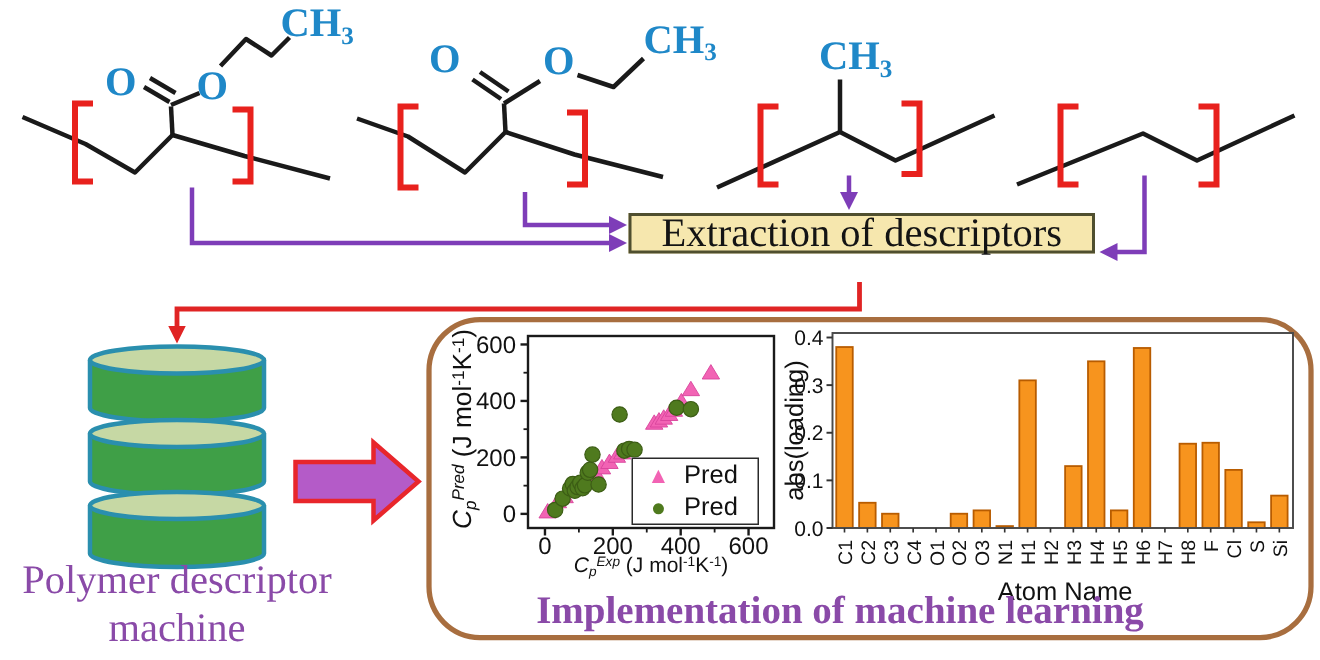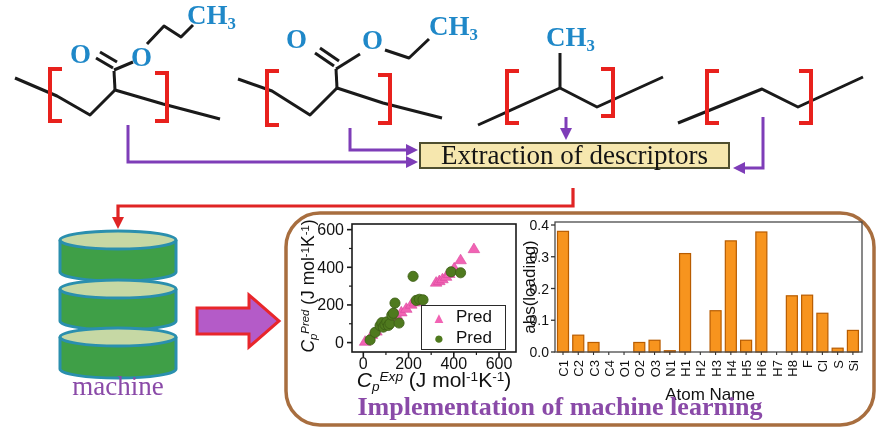--- a/index.html
+++ b/index.html
@@ -8,21 +8,21 @@
   .abs{position:absolute;}
   .atom{color:#1f88c8;font-family:"Liberation Serif",serif;font-weight:bold;
         font-size:27px;line-height:1;white-space:nowrap;}
   .atom .sub{font-size:0.62em;position:relative;top:0.28em;}
   .boxlabel{font-family:"Liberation Serif",serif;font-size:27px;color:#141414;white-space:nowrap;}
   #extract-box{left:419px;top:142px;width:311px;height:27px;background:#f6e7ae;
         border:2.5px solid #4f4f2f;display:flex;align-items:center;justify-content:center;box-sizing:border-box;}
   .ptext{color:#8a4aa8;font-family:"Liberation Serif",serif;text-align:center;line-height:1.18;}
   #db-label{left:0px;top:371px;width:236px;font-size:27px;}
   #ml-caption{left:290px;top:392px;width:540px;font-size:26px;font-weight:bold;}
-  .axlabel{font-size:21px;color:#111;text-align:center;white-space:nowrap;}
+  .axlabel{font-size:14px;color:#111;text-align:center;white-space:nowrap;}
   .rot{transform:rotate(-90deg);}
   .p-i,.p-isub,.p-isup{font-style:italic;}
   .p-sub,.p-isub{font-size:0.65em;position:relative;top:0.3em;}
   .p-sup,.p-isup{font-size:0.65em;position:relative;top:-0.45em;}
   #legend{left:421px;top:305px;width:85px;height:45px;border:1.6px solid #2a2a2a;background:#fff;
         display:flex;flex-direction:column;justify-content:space-evenly;padding-left:9px;box-sizing:border-box;}
   .leg-row{display:flex;align-items:center;gap:9px;font-size:17px;color:#111;}
   .leg-marker{width:16px;text-align:center;line-height:1;}
   svg text{font-family:"Liberation Sans",sans-serif;}
 </style>
@@ -117,20 +117,21 @@
   <div class="abs atom" style="left:286px;top:26px">O</div>
   <div class="abs atom" style="left:362px;top:27px">O</div>
 
   <div class="abs atom" style="left:546px;top:24px"><span>CH</span><span class="sub">3</span></div>
 
   <div class="abs" id="extract-box">
     <span class="boxlabel">Extraction of descriptors</span>
   </div>
 
   <div class="abs ptext" id="db-label">
+    <div>Polymer descriptor</div>
     <div>machine</div>
   </div>
 
   <svg class="abs" id="scatter-svg" width="240" height="160" style="left:296px;top:216px">
       <rect x="56" y="8" width="164" height="128" fill="#fff" stroke="#1a1a1a" stroke-width="1.6"></rect>
       <line x1="89.93103448275862" y1="136" x2="89.93103448275862" y2="139" stroke="#1a1a1a" stroke-width="1.2"></line>
       <line x1="135.17241379310343" y1="136" x2="135.17241379310343" y2="139" stroke="#1a1a1a" stroke-width="1.2"></line>
       <line x1="180.41379310344826" y1="136" x2="180.41379310344826" y2="139" stroke="#1a1a1a" stroke-width="1.2"></line>
       <line x1="53" y1="107.76470588235294" x2="56" y2="107.76470588235294" stroke="#1a1a1a" stroke-width="1.2"></line>
       <line x1="53" y1="70.11764705882354" x2="56" y2="70.11764705882354" stroke="#1a1a1a" stroke-width="1.2"></line>

